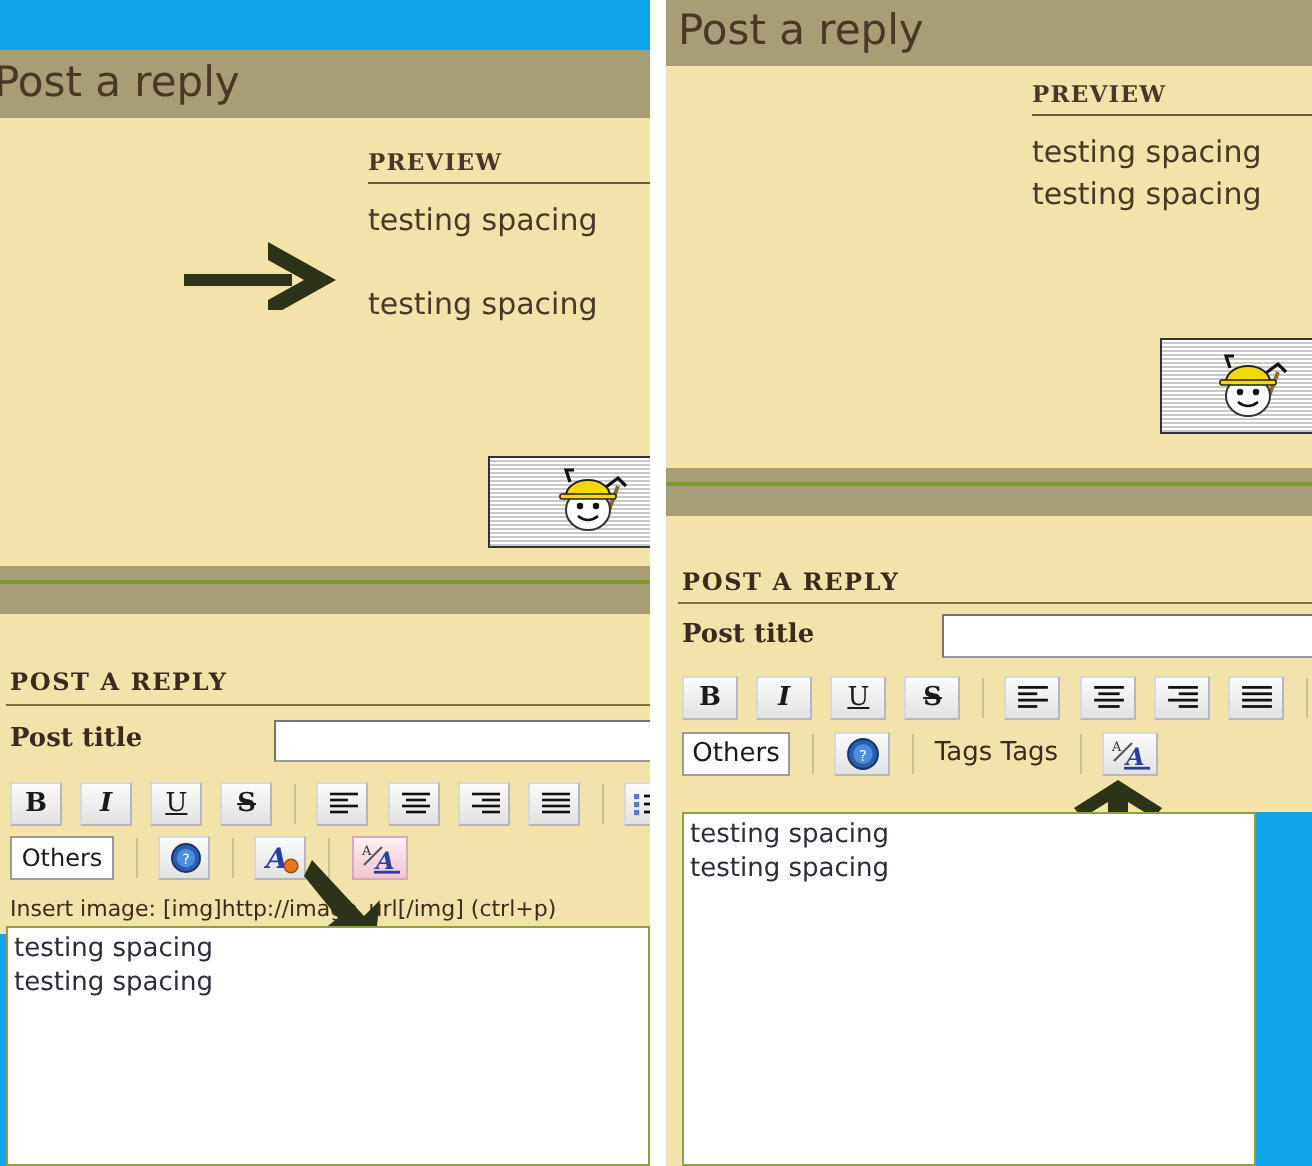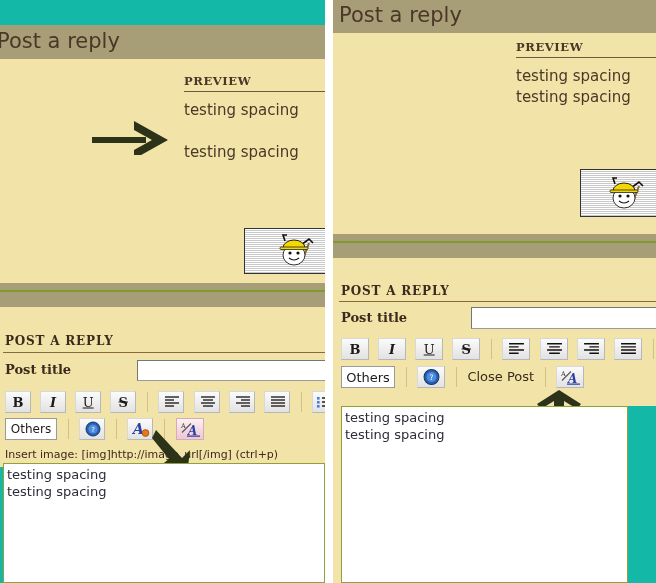--- a/index.html
+++ b/index.html
@@ -8,21 +8,21 @@
     font-family: "DejaVu Sans", sans-serif;
   }
   #screen {
     position: relative;
     width: 656px; height: 583px;
     overflow: hidden;
     background: #ffffff;
   }
 
   
-  .panel { position: absolute; top: 0; overflow: hidden; background: #14b8a6; }
+  .panel { position: absolute; top: 0; overflow: hidden; background: #0ea5e9; }
   #panel-left  { left: 0;   width: 325px; height: 583px; }
   #panel-right { left: 333px; width: 323px; height: 583px; }
 
   
   .hdrbar {
     position: absolute; left: 0; right: 0;
     background: #a79e78;
     color: #4a3728;
     font-size: 21px;
     font-family: "DejaVu Sans", sans-serif;
@@ -440,21 +440,21 @@
         </div>
         <span class="tsep"></span>
         <div class="tbtn" style="width:28px;">
           <svg class="glyph" width="17" height="17" viewBox="0 0 16 16" style="left:5px;">
             <circle cx="8" cy="8" r="7" fill="#2a5fb0" stroke="#16376a" stroke-width="1"></circle>
             <circle cx="8" cy="8" r="4.6" fill="#4d8de0"></circle>
             <text x="8" y="11.2" font-size="7" fill="#ffffff" text-anchor="middle" font-family="DejaVu Sans">?</text>
           </svg>
         </div>
         <span class="tsep"></span>
-        <span class="tlabel">Close Post</span>
+        <span class="tlabel">Tags Tags</span>
         <span class="tsep"></span>
         <div class="tbtn" style="width:28px;">
           <svg class="glyph" width="22" height="17" viewBox="0 0 22 17" style="left:3px;">
             <text x="1" y="7" font-size="6.5" fill="#333" font-family="DejaVu Serif">A</text>
             <text x="8" y="14" font-size="12" font-weight="bold" font-style="italic" fill="#2a3fa0" font-family="DejaVu Serif">A</text>
             <line x1="7" y1="15.6" x2="20" y2="15.6" stroke="#2a3fa0" stroke-width="1.4"></line>
             <line x1="2" y1="12" x2="11" y2="3" stroke="#555" stroke-width="1.1"></line>
           </svg>
         </div>
       </div>

